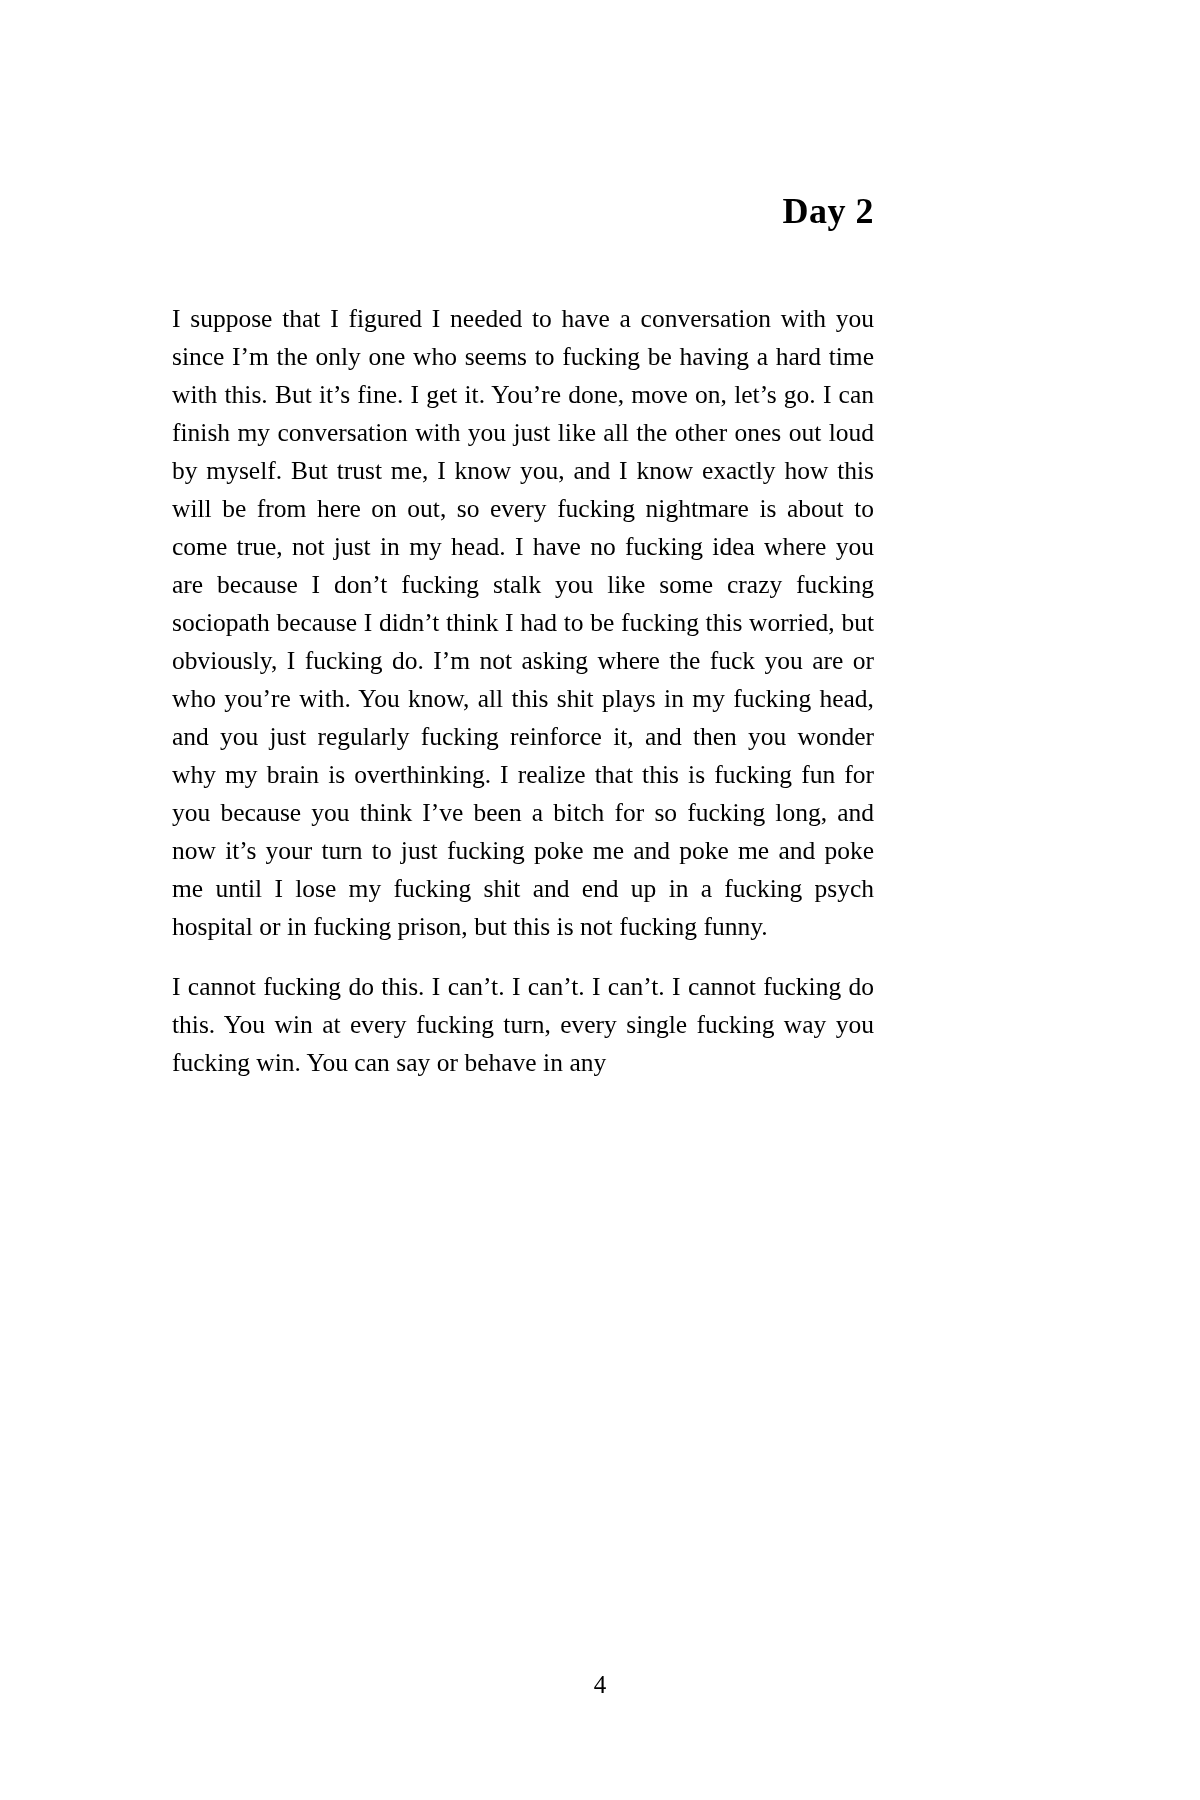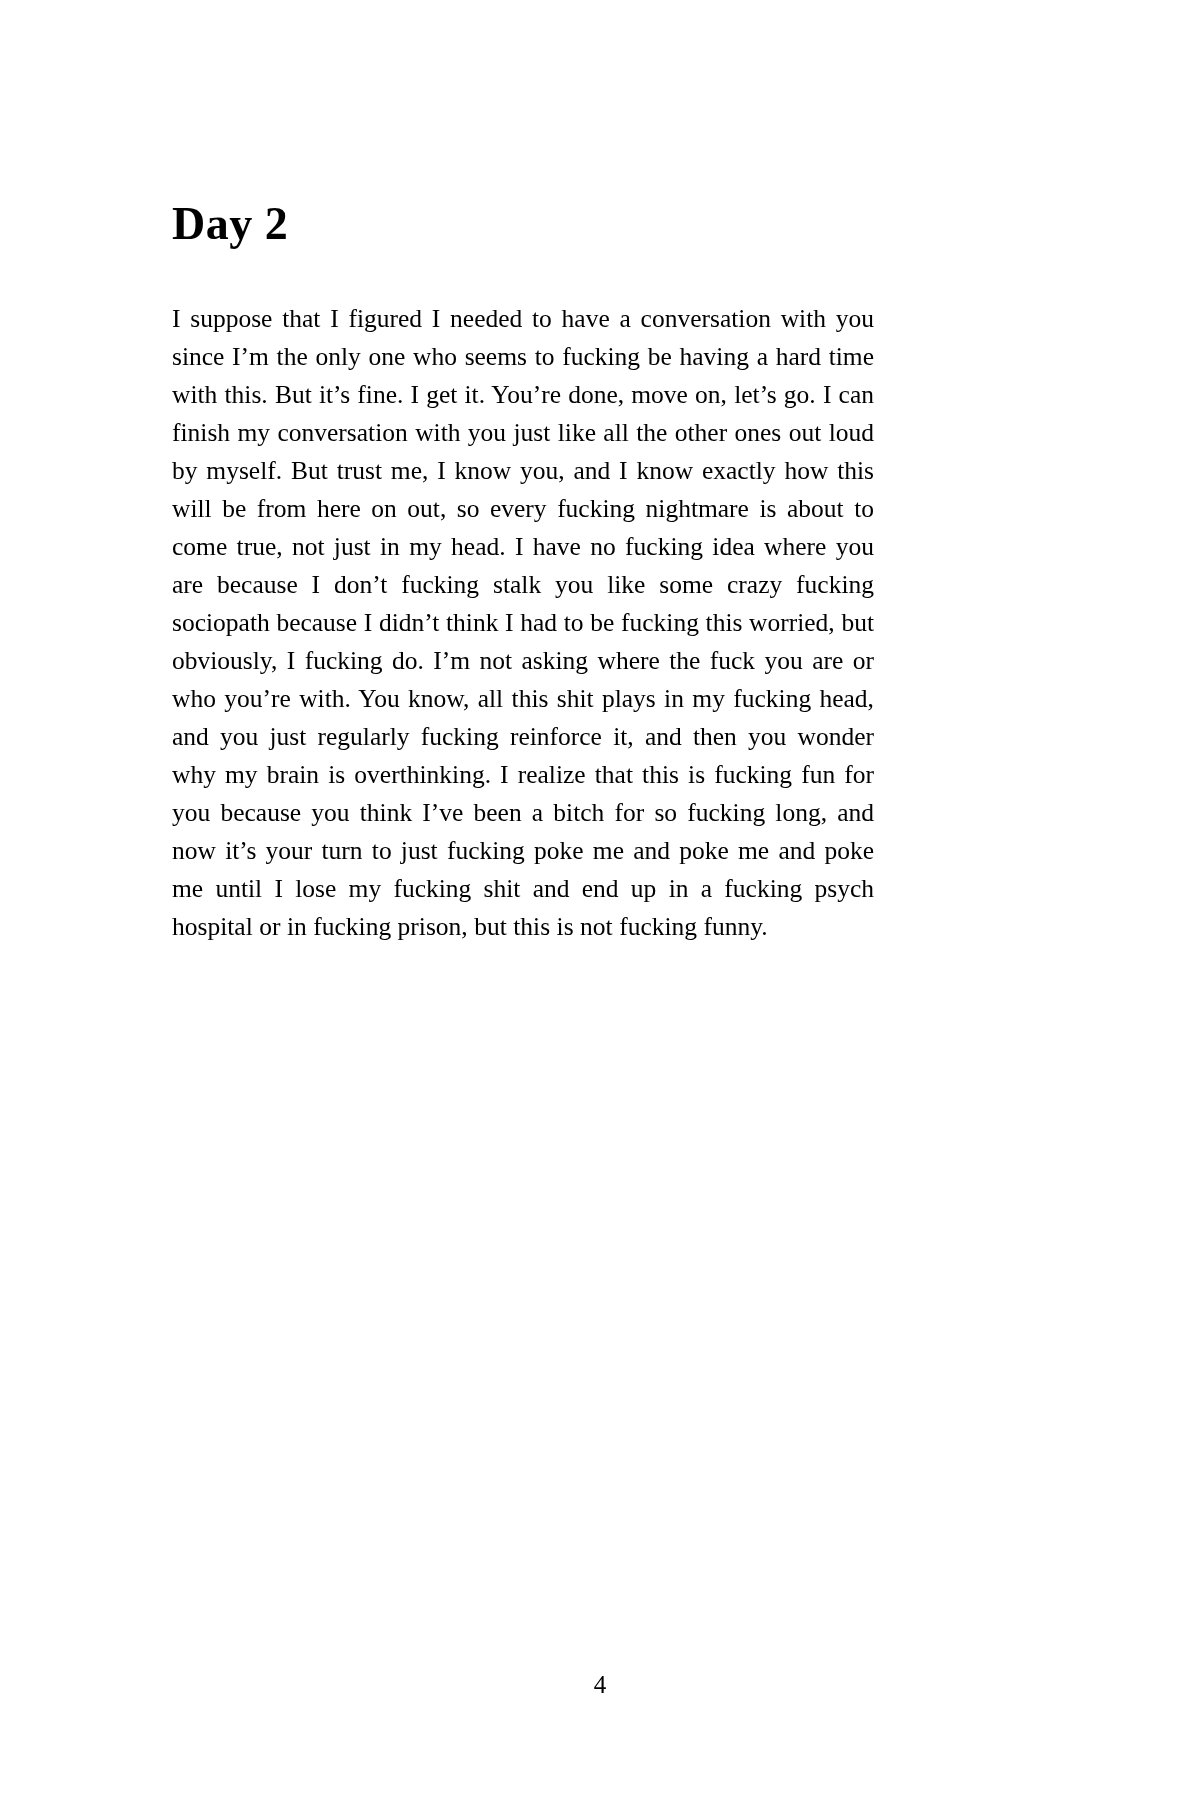--- a/index.html
+++ b/index.html
@@ -23,22 +23,22 @@
     width: 1200px;
     height: 1800px;
     background: #ffffff;
   }
 
   .chapter-title {
     position: absolute;
     left: 172px;
     top: 168px;
     width: 702px;
-    text-align: left;
-    font-size: 46px;
+    text-align: right;
+    font-size: 36px;
     font-weight: bold;
     letter-spacing: 0.5px;
     line-height: 1.1;
   }
 
   .body-block {
     position: absolute;
     left: 172px;
     top: 300px;
     width: 702px;
@@ -71,17 +71,18 @@
 </style>
 </head>
 <body>
 
 <div class="page">
 
   <h1 class="chapter-title">Day 2</h1>
 
   <div class="body-block">
     <p class="para">I suppose that I figured I needed to have a conversation with you since I’m the only one who seems to fucking be having a hard time with this. But it’s fine. I get it. You’re done, move on, let’s go. I can finish my conversation with you just like all the other ones out loud by myself. But trust me, I know you, and I know exactly how this will be from here on out, so every fucking nightmare is about to come true, not just in my head. I have no fucking idea where you are because I don’t fucking stalk you like some crazy fucking sociopath because I didn’t think I had to be fucking this worried, but obviously, I fucking do. I’m not asking where the fuck you are or who you’re with. You know, all this shit plays in my fucking head, and you just regularly fucking reinforce it, and then you wonder why my brain is overthinking. I realize that this is fucking fun for you because you think I’ve been a bitch for so fucking long, and now it’s your turn to just fucking poke me and poke me and poke me until I lose my fucking shit and end up in a fucking psych hospital or in fucking prison, but this is not fucking funny.</p>
+    <p class="para">I cannot fucking do this. I can’t. I can’t. I can’t. I cannot fucking do this. You win at every fucking turn, every single fucking way you fucking win. You can say or behave in any</p>
   </div>
 
   <div class="page-number">4</div>
 
 </div>
 
 </body></html>

